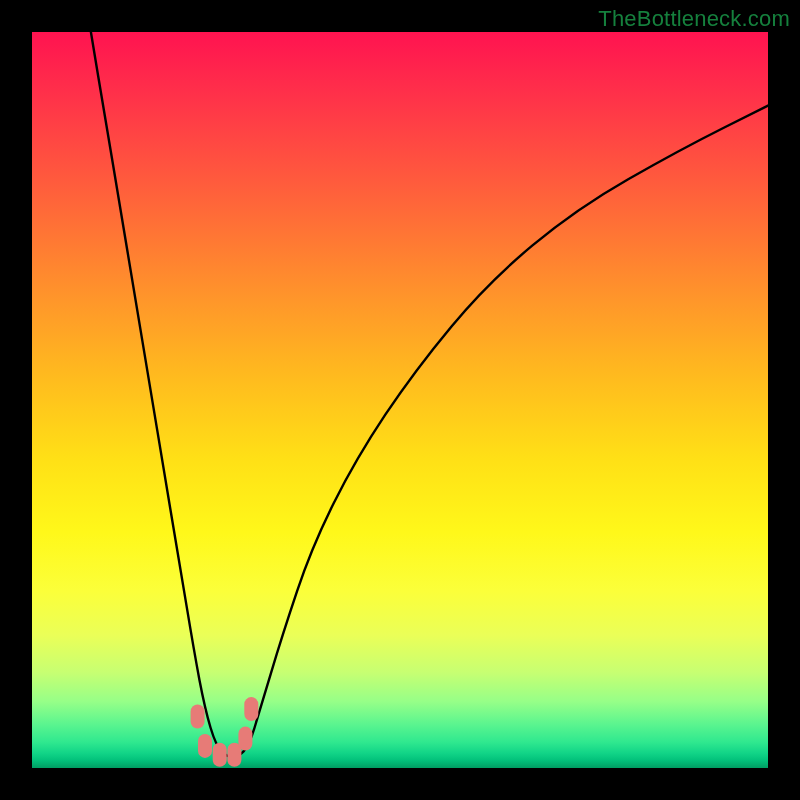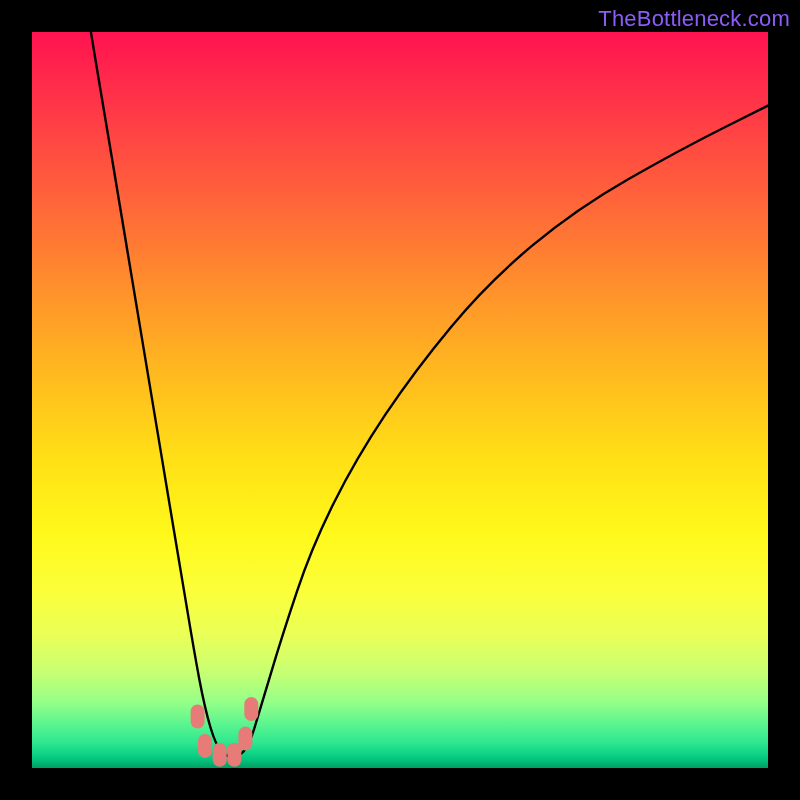--- a/index.html
+++ b/index.html
@@ -42,21 +42,21 @@
       #2fe88f 96.5%,
       #11d487 98%,
       #02c07a 99%,
       #009e63 100%
     );
   }
   .watermark {
     position: absolute;
     top: 6px;
     right: 10px;
-    color: #8b5cf6;
+    color: #15803d;
     font-size: 22px;
     font-weight: 500;
     letter-spacing: 0.2px;
     z-index: 5;
   }
   svg.curve {
     position: absolute;
     top: 0;
     left: 0;
     width: 736px;

